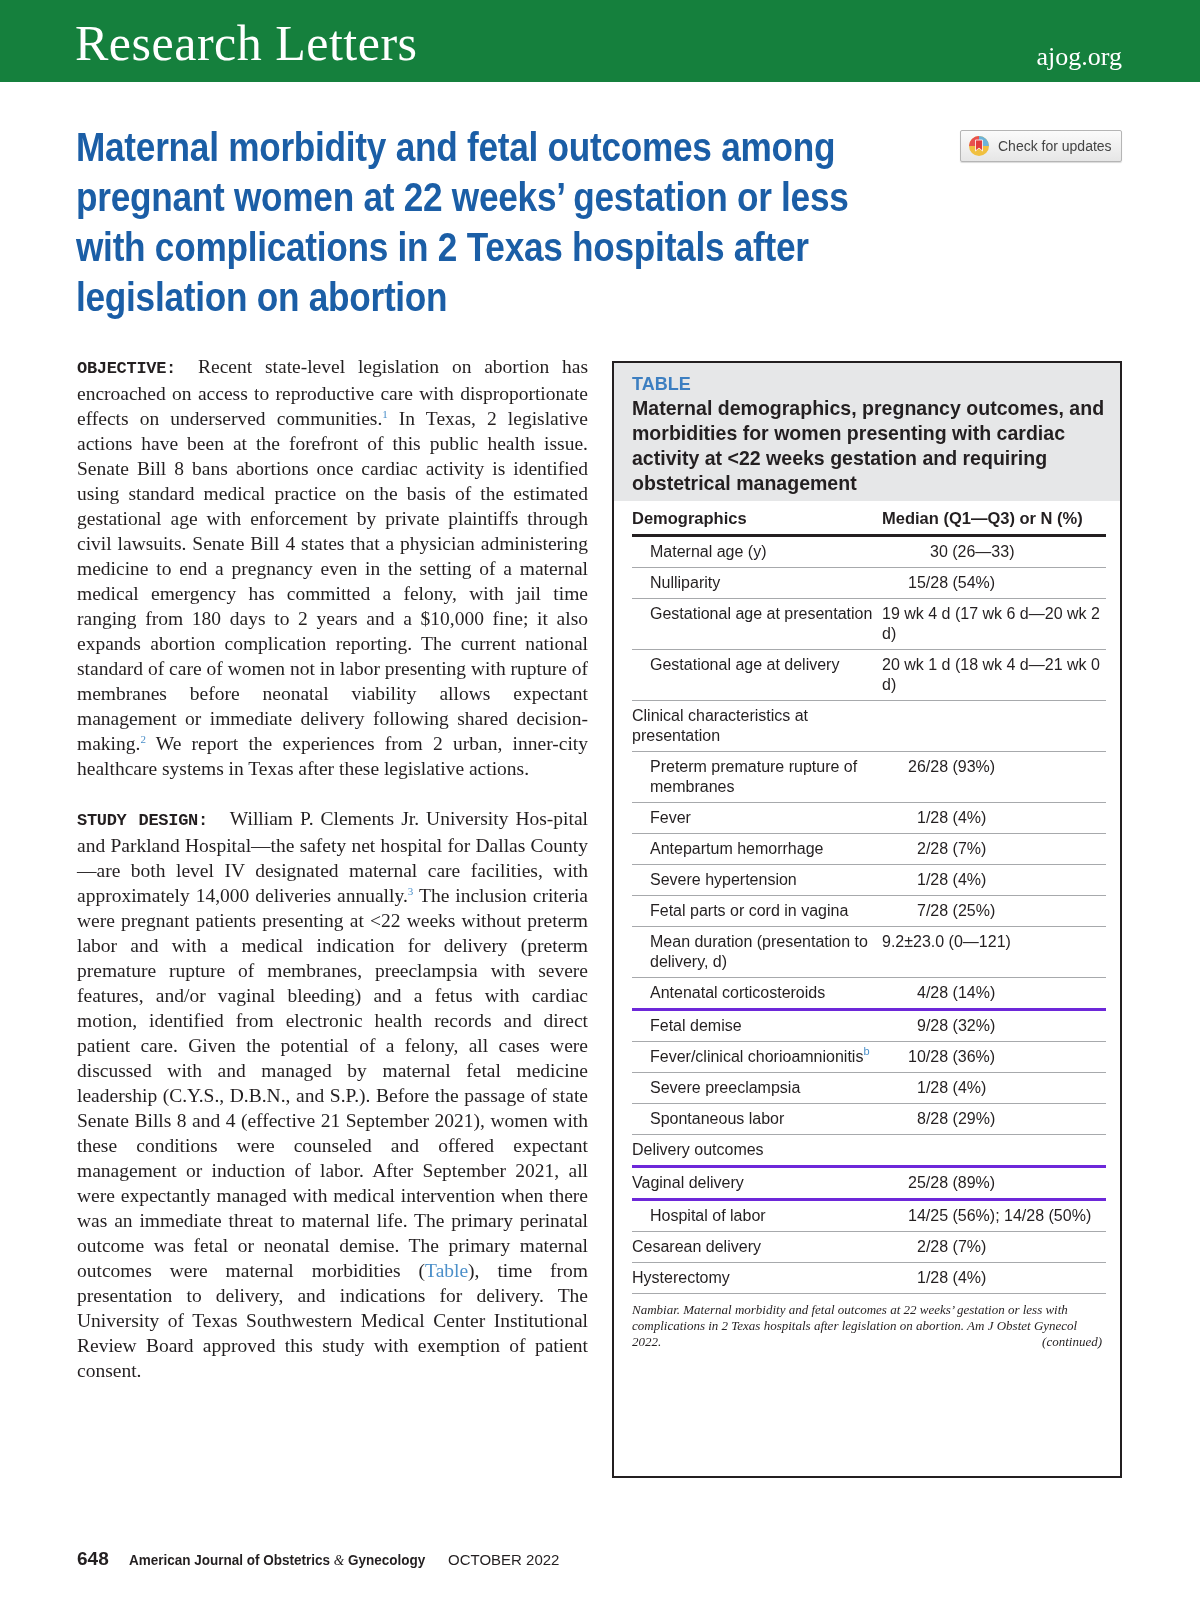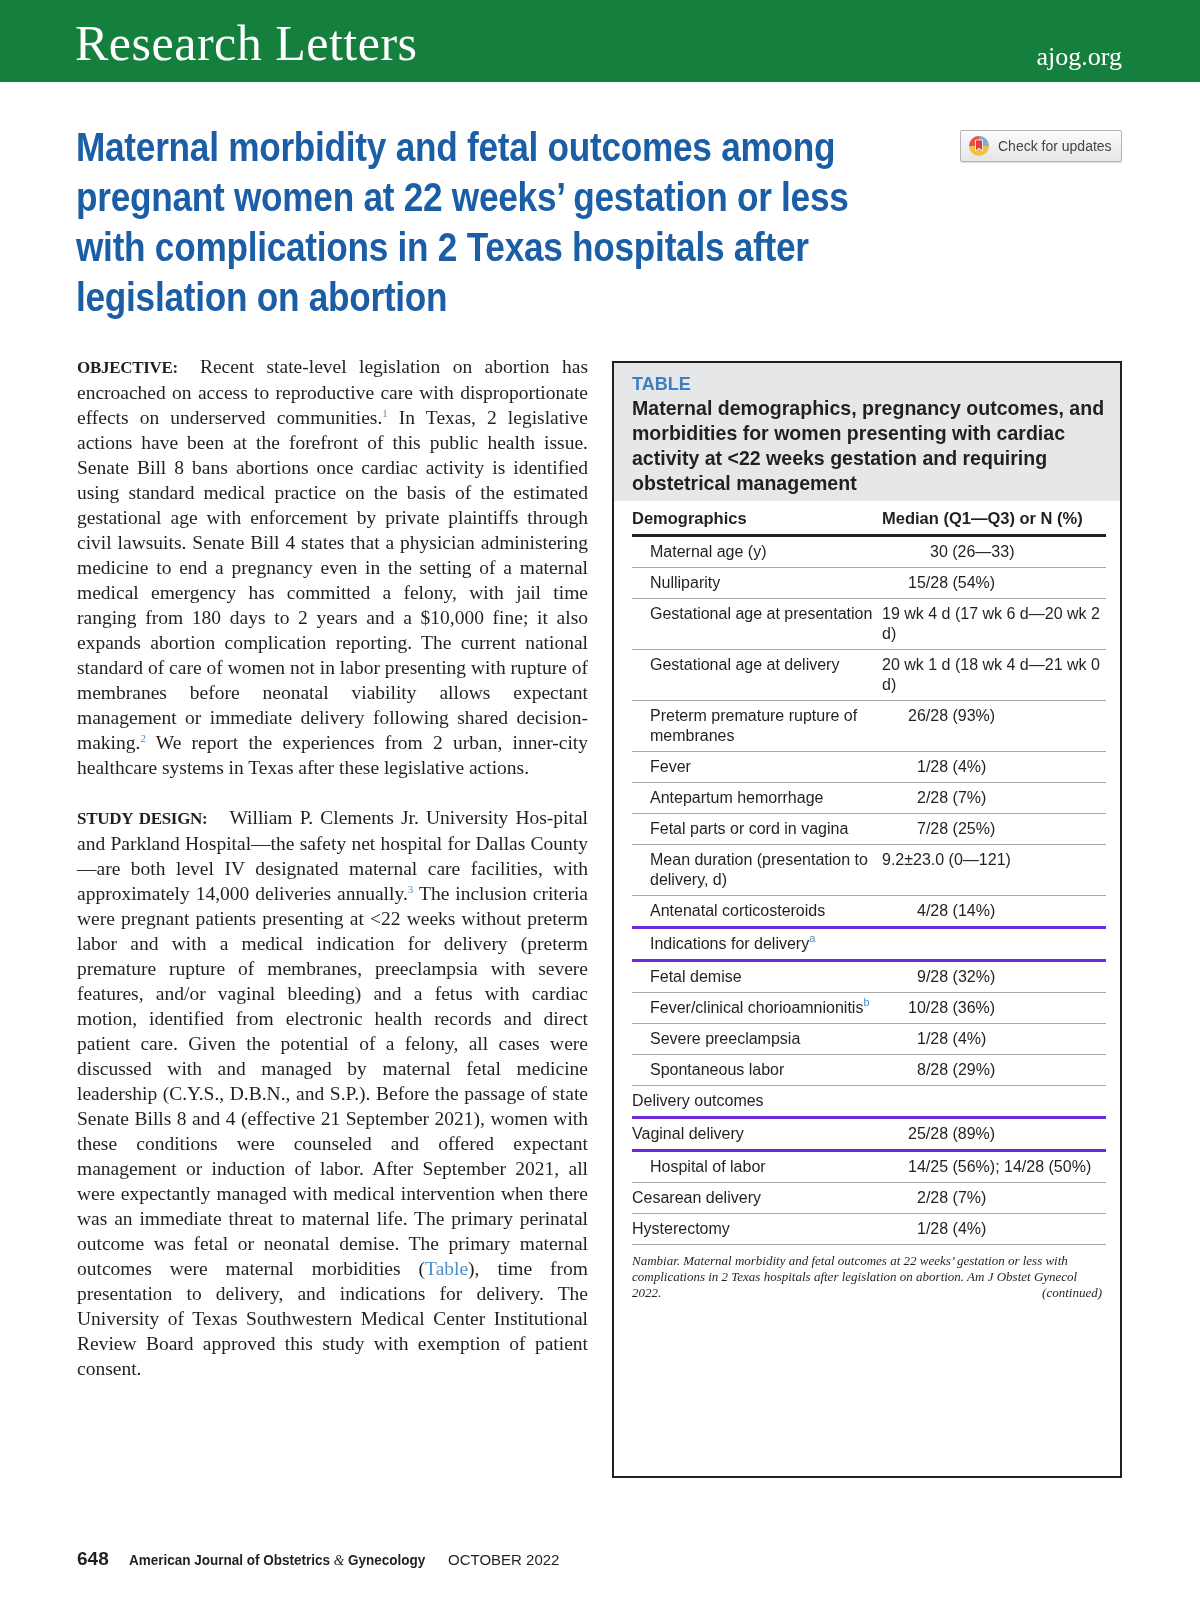--- a/index.html
+++ b/index.html
@@ -11,21 +11,21 @@
   .banner-site { position: absolute; right: 78px; top: 44px; font-family: "Liberation Serif", serif; font-size: 26px; color: #ffffff; line-height: 1; }
 
   .article-title { position: absolute; left: 76px; top: 122px; width: 880px; font-family: "Liberation Sans", sans-serif; font-size: 40px; line-height: 50px; color: #1b5ea6; transform: scaleX(0.88); transform-origin: left top; letter-spacing: -0.3px; }
 
   .updates-btn { position: absolute; left: 960px; top: 130px; width: 162px; height: 32px; border: 1px solid #b5b5b5; border-radius: 2px; background: linear-gradient(#fbfbfb, #e6e6e6); display: flex; align-items: center; box-shadow: 0 1px 1px rgba(0,0,0,0.15); cursor: pointer; }
   .updates-icon { width: 22px; height: 22px; margin-left: 7px; margin-right: 8px; }
   .updates-label { font-family: "Liberation Sans", sans-serif; font-size: 14px; color: #444; }
 
   .left-col { position: absolute; left: 77px; top: 354px; width: 511px; font-size: 19.5px; line-height: 25px; text-align: justify; }
   .left-col p { margin-bottom: 25px; }
-  .lbl { font-family: Liberation Serif, serif; font-weight: bold; font-size: 17px; letter-spacing: -0.3px; margin-right: 22px; }
+  .lbl { font-family: Liberation Mono, monospace; font-weight: bold; font-size: 17px; letter-spacing: -0.3px; margin-right: 22px; }
   sup { font-size: 11px; color: #4b8fc9; line-height: 0; vertical-align: 7px; }
   .link { color: #4b8fc9; }
 
   .table-box { position: absolute; left: 612px; top: 361px; width: 510px; height: 1117px; border: 2px solid #231f20; }
   .table-head { background: #e6e7e8; padding: 10px 18px 6px 18px; }
   .table-tag { font-family: "Liberation Sans", sans-serif; font-weight: bold; font-size: 18px; color: #3d7fc1; line-height: 22px; }
   .table-title { font-family: "Liberation Sans", sans-serif; font-weight: bold; font-size: 21px; line-height: 25px; color: #231f20; transform: scaleX(0.93); transform-origin: left; width: 530px; }
 
   .tbl { width: 474px; margin-left: 18px; border-collapse: collapse; font-family: "Liberation Sans", sans-serif; font-size: 16px; color: #231f20; }
   .tbl th { text-align: left; font-weight: bold; font-size: 16.5px; padding: 8px 0 6px 0; border-bottom: 3px solid #231f20; }
@@ -98,47 +98,51 @@
           <td class="val" style="padding-left:26px">15/28 (54%)</td>
         </tr>
       <tr class="indent">
           <td class="lab">Gestational age at presentation</td>
           <td class="val">19 wk 4 d (17 wk 6 d—20 wk 2 d)</td>
         </tr>
       <tr class="indent">
           <td class="lab">Gestational age at delivery</td>
           <td class="val">20 wk 1 d (18 wk 4 d—21 wk 0 d)</td>
         </tr>
+      <tr>
+          <td class="lab">Clinical characteristics at presentation</td>
+          <td class="val"></td>
+        </tr>
       <tr class="indent">
           <td class="lab">Preterm premature rupture of membranes</td>
           <td class="val" style="padding-left:26px">26/28 (93%)</td>
         </tr>
       <tr class="indent">
           <td class="lab">Fever</td>
           <td class="val" style="padding-left:35px">1/28 (4%)</td>
         </tr>
       <tr class="indent">
           <td class="lab">Antepartum hemorrhage</td>
           <td class="val" style="padding-left:35px">2/28 (7%)</td>
         </tr>
       <tr class="indent">
+          <td class="lab">Severe hypertension</td>
+          <td class="val" style="padding-left:35px">1/28 (4%)</td>
+        </tr>
+      <tr class="indent">
           <td class="lab">Fetal parts or cord in vagina</td>
           <td class="val" style="padding-left:35px">7/28 (25%)</td>
         </tr>
       <tr class="indent">
           <td class="lab">Mean duration (presentation to delivery, d)</td>
           <td class="val">9.2±23.0 (0—121)</td>
         </tr>
       <tr class="indent thick">
           <td class="lab">Antenatal corticosteroids</td>
           <td class="val" style="padding-left:35px">4/28 (14%)</td>
-        </tr>
-      <tr class="indent thick">
-          <td class="lab"><span>Indications for delivery</span><sup>a</sup></td>
-          <td class="val"></td>
         </tr>
       <tr class="indent">
           <td class="lab">Fetal demise</td>
           <td class="val" style="padding-left:35px">9/28 (32%)</td>
         </tr>
       <tr class="indent">
           <td class="lab"><span>Fever/clinical chorioamnionitis</span><sup>b</sup></td>
           <td class="val" style="padding-left:26px">10/28 (36%)</td>
         </tr>
       <tr class="indent">

